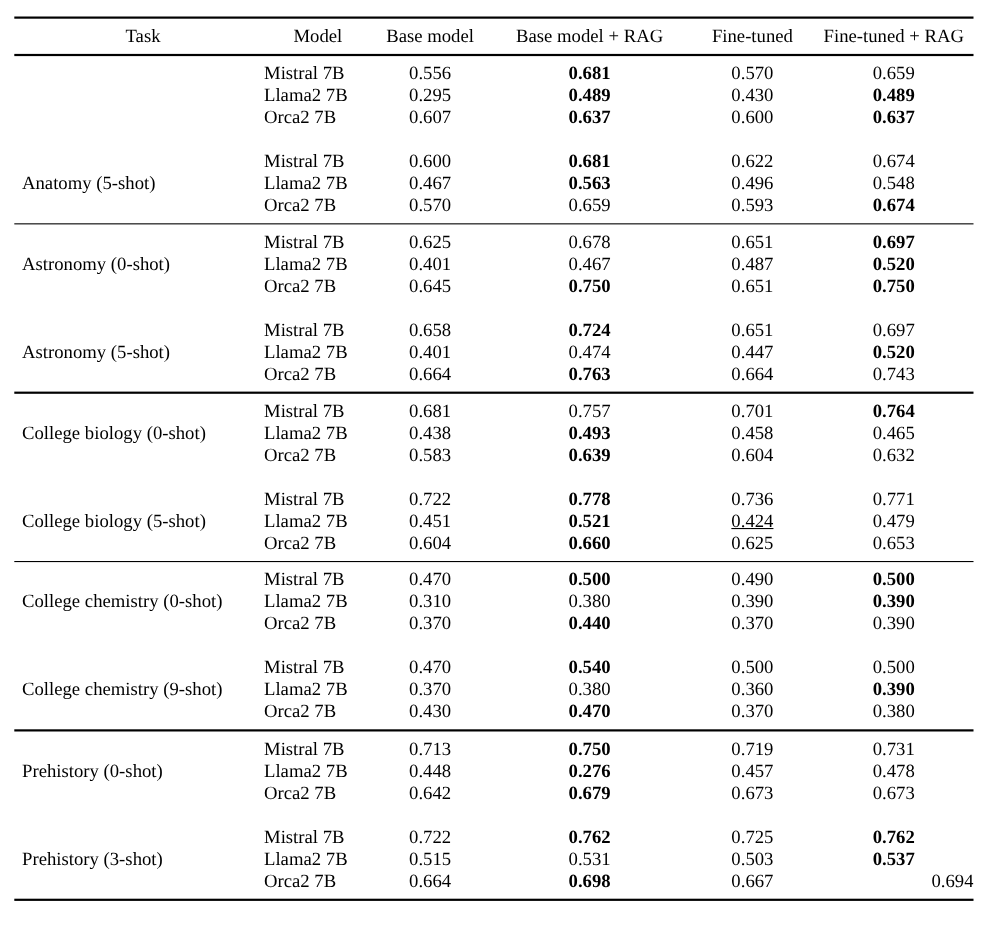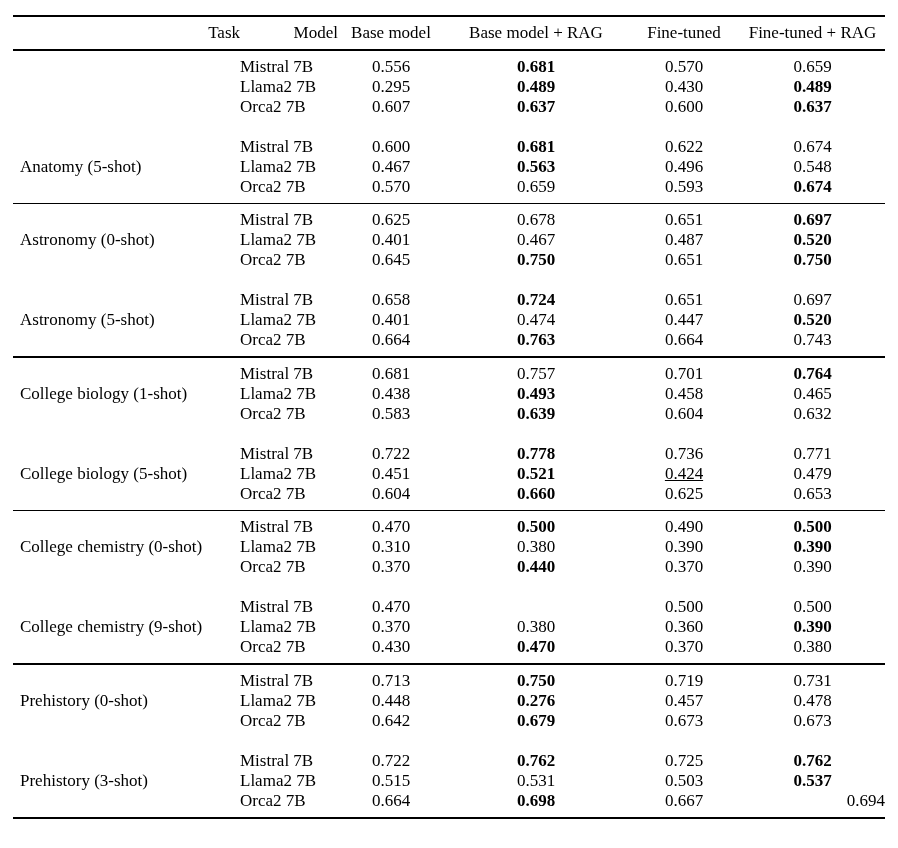--- a/index.html
+++ b/index.html
@@ -28,21 +28,21 @@
   .rule.light { height: 1.6px; }
   .grid-row {
     display: grid;
     grid-template-columns: 227px 98px 106px 184px 112px 145px;
   }
   .header-row {
     height: 32px;
     align-items: center;
   }
   .hcell { white-space: nowrap; }
-  .align-left { text-align: right; }
+  .align-left { text-align: center; }
   .align-center { text-align: center; }
   .cell-task-pad { padding-left: 7px; }
   .section { padding: 6px 0; }
   .block {
     display: grid;
     grid-template-columns: 227px 98px 106px 184px 112px 145px;
     grid-auto-rows: 20px;
   }
   .block + .block { margin-top: 20px; }
   .cell {
@@ -152,21 +152,21 @@
             <div class="cell cell-model" style="grid-area: 3 / 2;">Orca2 7B</div>
             <div class="cell cell-num" style="grid-area: 3 / 3;">0.664</div>
             <div class="cell cell-num bold" style="grid-area: 3 / 4;">0.763</div>
             <div class="cell cell-num" style="grid-area: 3 / 5;">0.664</div>
             <div class="cell cell-num" style="grid-area: 3 / 6;">0.743</div>
           </div>
         </div>
         <div class="rule light"></div>
         <div class="section">
           <div class="block">
-            <div class="cell cell-task">College biology (1-shot)</div>
+            <div class="cell cell-task">College biology (0-shot)</div>
             <div class="cell cell-model" style="grid-area: 1 / 2;">Mistral 7B</div>
             <div class="cell cell-num" style="grid-area: 1 / 3;">0.681</div>
             <div class="cell cell-num" style="grid-area: 1 / 4;">0.757</div>
             <div class="cell cell-num" style="grid-area: 1 / 5;">0.701</div>
             <div class="cell cell-num bold" style="grid-area: 1 / 6;">0.764</div>
             <div class="cell cell-model" style="grid-area: 2 / 2;">Llama2 7B</div>
             <div class="cell cell-num" style="grid-area: 2 / 3;">0.438</div>
             <div class="cell cell-num bold" style="grid-area: 2 / 4;">0.493</div>
             <div class="cell cell-num" style="grid-area: 2 / 5;">0.458</div>
             <div class="cell cell-num" style="grid-area: 2 / 6;">0.465</div>
@@ -212,20 +212,21 @@
             <div class="cell cell-model" style="grid-area: 3 / 2;">Orca2 7B</div>
             <div class="cell cell-num" style="grid-area: 3 / 3;">0.370</div>
             <div class="cell cell-num bold" style="grid-area: 3 / 4;">0.440</div>
             <div class="cell cell-num" style="grid-area: 3 / 5;">0.370</div>
             <div class="cell cell-num" style="grid-area: 3 / 6;">0.390</div>
           </div>
           <div class="block">
             <div class="cell cell-task">College chemistry (9-shot)</div>
             <div class="cell cell-model" style="grid-area: 1 / 2;">Mistral 7B</div>
             <div class="cell cell-num" style="grid-area: 1 / 3;">0.470</div>
+            <div class="cell cell-num bold" style="grid-area: 1 / 4;">0.540</div>
             <div class="cell cell-num" style="grid-area: 1 / 5;">0.500</div>
             <div class="cell cell-num" style="grid-area: 1 / 6;">0.500</div>
             <div class="cell cell-model" style="grid-area: 2 / 2;">Llama2 7B</div>
             <div class="cell cell-num" style="grid-area: 2 / 3;">0.370</div>
             <div class="cell cell-num" style="grid-area: 2 / 4;">0.380</div>
             <div class="cell cell-num" style="grid-area: 2 / 5;">0.360</div>
             <div class="cell cell-num bold" style="grid-area: 2 / 6;">0.390</div>
             <div class="cell cell-model" style="grid-area: 3 / 2;">Orca2 7B</div>
             <div class="cell cell-num" style="grid-area: 3 / 3;">0.430</div>
             <div class="cell cell-num bold" style="grid-area: 3 / 4;">0.470</div>

